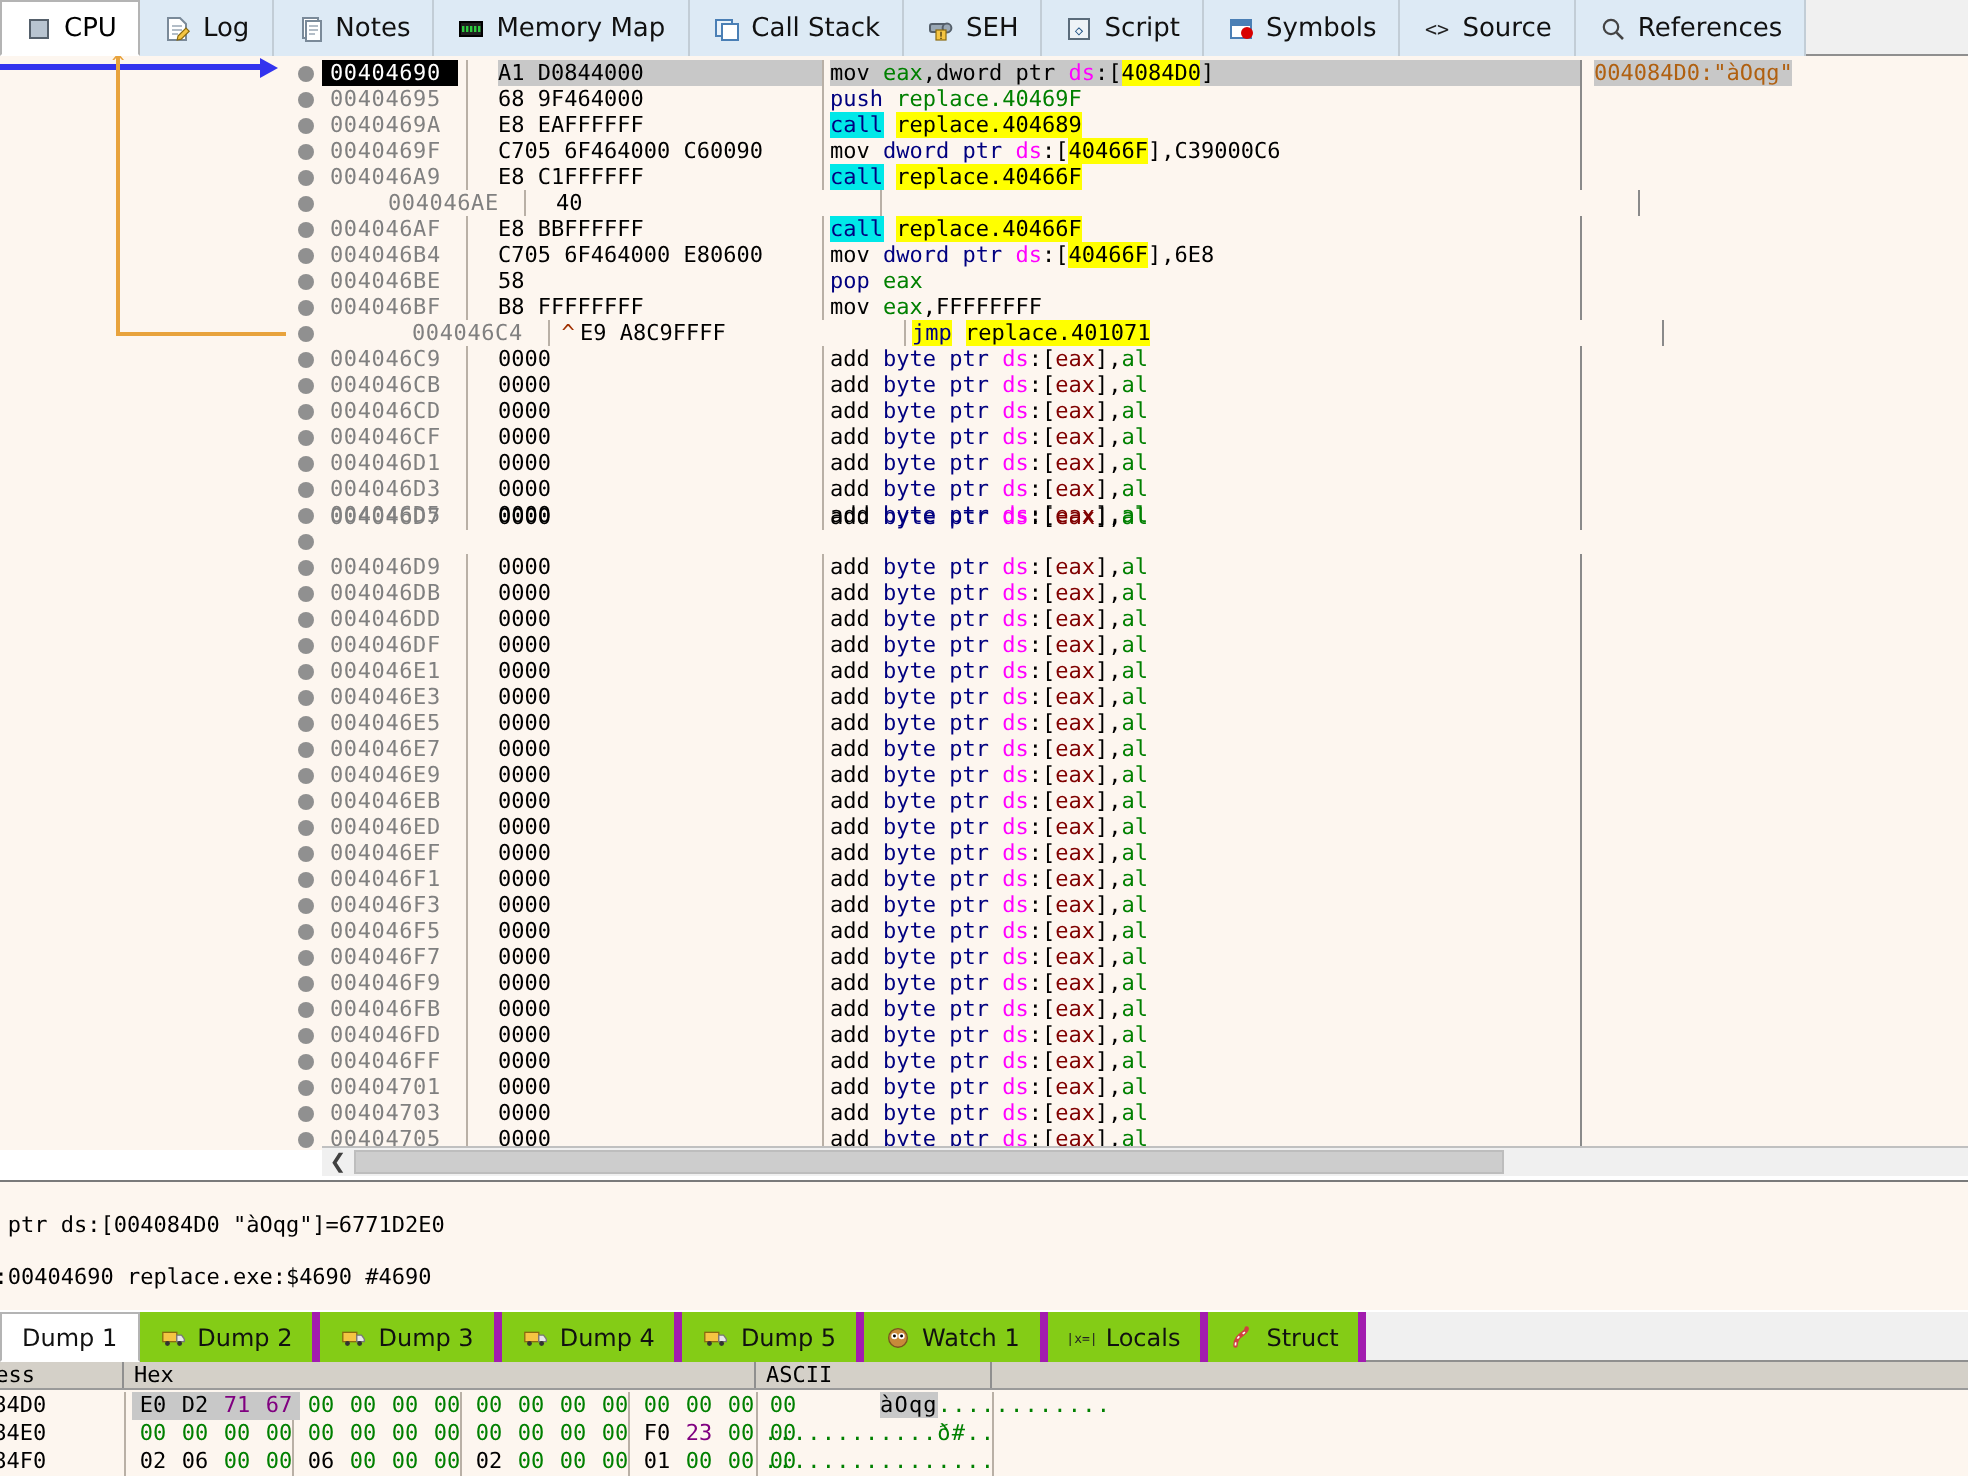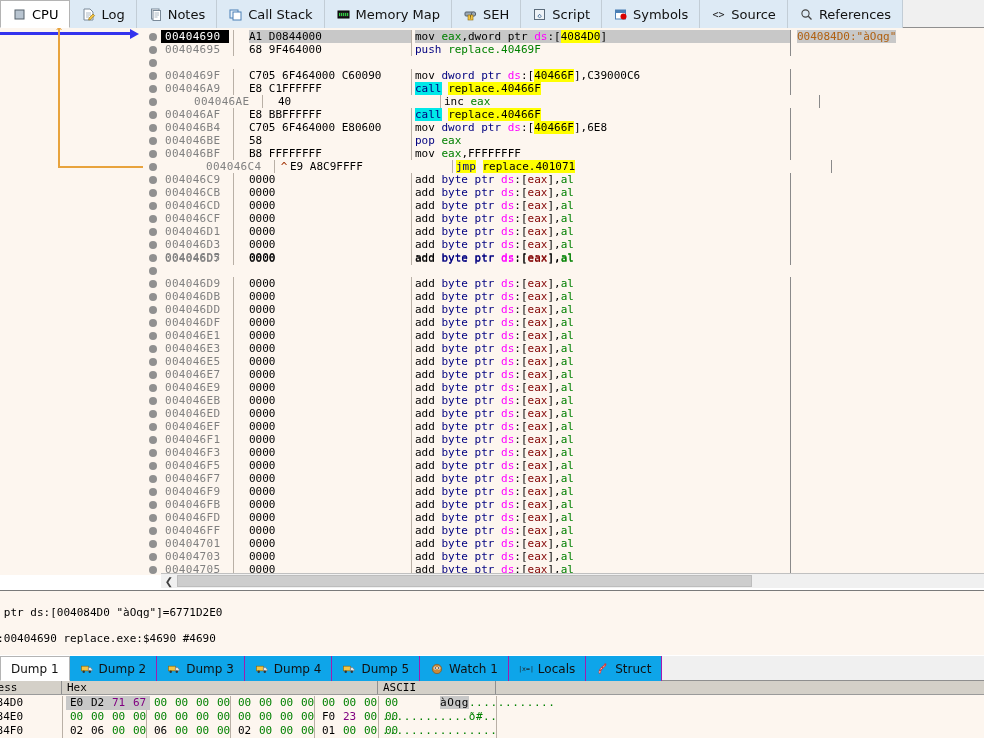--- a/index.html
+++ b/index.html
@@ -258,22 +258,22 @@
     align-items: stretch;
     box-sizing: border-box;
   }
   .dtab {
     display: flex;
     align-items: center;
     gap: 5px;
     padding: 0 10px;
     height: 25px;
     box-sizing: border-box;
-    background: #0ea5e9;
-    border-right: 1px solid #a21caf;
+    background: #84cc16;
+    border-right: 4px solid #a21caf;
     font-size: 12px;
     color: #111;
     white-space: nowrap;
     cursor: default;
   }
   .dtab.sel {
     background: #ffffff;
     border-top: 1px solid #b4b4b4;
     border-left: 1px solid #b4b4b4;
     border-right: 1px solid #b4b4b4;
@@ -378,38 +378,38 @@
             <rect x="3.5" y="2" width="7.5" height="10" fill="#fff" stroke="#7a8a99"></rect>
             <rect x="5" y="3.5" width="7.5" height="10" fill="#fff" stroke="#7a8a99"></rect>
             <path d="M6.5 6h4.5M6.5 8h4.5M6.5 10h3" stroke="#9aa8b5" stroke-width="0.8"></path>
           </svg>
         </span>
         <span>Notes</span>
       </div>
       <div class="tab">
         <span class="tico">
           <svg width="15" height="15" viewBox="0 0 15 15">
-            <rect x="2" y="3" width="8" height="8" fill="#e9f2fa" stroke="#4a7fb5"></rect>
-            <rect x="5" y="5" width="8" height="8" fill="#ffffff" stroke="#4a7fb5"></rect>
-          </svg>
-        </span>
-        <span>Call Stack</span>
-      </div>
-      <div class="tab">
-        <span class="tico">
-          <svg width="15" height="15" viewBox="0 0 15 15">
             <rect x="2" y="4" width="11" height="7" fill="#1f1f1f" stroke="#000"></rect>
             <rect x="3" y="6" width="1.2" height="3" fill="#2ecc40"></rect>
             <rect x="5" y="6" width="1.2" height="3" fill="#2ecc40"></rect>
             <rect x="7" y="6" width="1.2" height="3" fill="#2ecc40"></rect>
             <rect x="9" y="6" width="1.2" height="3" fill="#2ecc40"></rect>
             <rect x="11" y="6" width="1.2" height="3" fill="#2ecc40"></rect>
           </svg>
         </span>
         <span>Memory Map</span>
+      </div>
+      <div class="tab">
+        <span class="tico">
+          <svg width="15" height="15" viewBox="0 0 15 15">
+            <rect x="2" y="3" width="8" height="8" fill="#e9f2fa" stroke="#4a7fb5"></rect>
+            <rect x="5" y="5" width="8" height="8" fill="#ffffff" stroke="#4a7fb5"></rect>
+          </svg>
+        </span>
+        <span>Call Stack</span>
       </div>
       <div class="tab">
         <span class="tico">
           <svg width="15" height="15" viewBox="0 0 15 15">
             <rect x="2" y="5" width="8" height="4" rx="1" fill="#9aa8b5" stroke="#55606b"></rect>
             <circle cx="10.5" cy="7" r="2.2" fill="#9aa8b5" stroke="#55606b"></circle>
             <rect x="5" y="8" width="5" height="5" fill="#f5c542" stroke="#8a6a10" stroke-width="0.6"></rect>
             <text x="7.5" y="12.4" font-size="5" text-anchor="middle" fill="#000">!</text>
           </svg>
         </span>
@@ -516,20 +516,28 @@
           <div class="cmt">004084D0:"àOqg"</div>
         </div>
         <div class="row" style="position: absolute; left: 0px; top: 15px; width: 823px;">
           <div class="addr">00404695</div>
           <div class="sep1"></div>
           <div class="bytes">68  9F464000</div>
           <div class="sep2"></div>
           <div class="ins"><span class="k-mnem">push </span><span class="k-reg">replace.40469F</span></div>
           <div class="sep3"></div>
         </div>
+        <div class="row" style="position: absolute; left: 0px; top: 28px; width: 823px;">
+          <div class="addr">0040469A</div>
+          <div class="sep1"></div>
+          <div class="bytes">E8  EAFFFFFF</div>
+          <div class="sep2"></div>
+          <div class="ins"><span class="k-call">call</span><span class="k-punc"> </span><span class="k-target">replace.404689</span></div>
+          <div class="sep3"></div>
+        </div>
         <div class="row" style="position: absolute; left: 0px; top: 41px; width: 823px;">
           <div class="addr">0040469F</div>
           <div class="sep1"></div>
           <div class="bytes">C705  6F464000  C60090</div>
           <div class="sep2"></div>
           <div class="ins"><span class="k-mov">mov </span><span class="k-mnem">dword ptr </span><span class="k-seg">ds</span><span class="k-punc">:</span><span class="k-punc">[</span><span class="k-addrhl">40466F</span><span class="k-punc">]</span><span class="k-num">,C39000C6</span></div>
           <div class="sep3"></div>
         </div>
         <div class="row" style="position: absolute; left: 0px; top: 54px; width: 823px;">
           <div class="addr">004046A9</div>
@@ -537,21 +545,20 @@
           <div class="bytes">E8  C1FFFFFF</div>
           <div class="sep2"></div>
           <div class="ins"><span class="k-call">call</span><span class="k-punc"> </span><span class="k-target">replace.40466F</span></div>
           <div class="sep3"></div>
         </div>
         <div class="row" style="position: absolute; left: 0px; top: 67px; width: 823px; margin-left: 29px;">
           <div class="addr">004046AE</div>
           <div class="sep1"></div>
           <div class="bytes">40</div>
           <div class="sep2"></div>
-          <div class="ins"><span class="k-mov">inc </span><span class="k-reg">eax</span></div>
           <div class="sep3"></div>
         </div>
         <div class="row" style="position: absolute; left: 0px; top: 80px; width: 823px;">
           <div class="addr">004046AF</div>
           <div class="sep1"></div>
           <div class="bytes">E8  BBFFFFFF</div>
           <div class="sep2"></div>
           <div class="ins"><span class="k-call">call</span><span class="k-punc"> </span><span class="k-target">replace.40466F</span></div>
           <div class="sep3"></div>
         </div>

